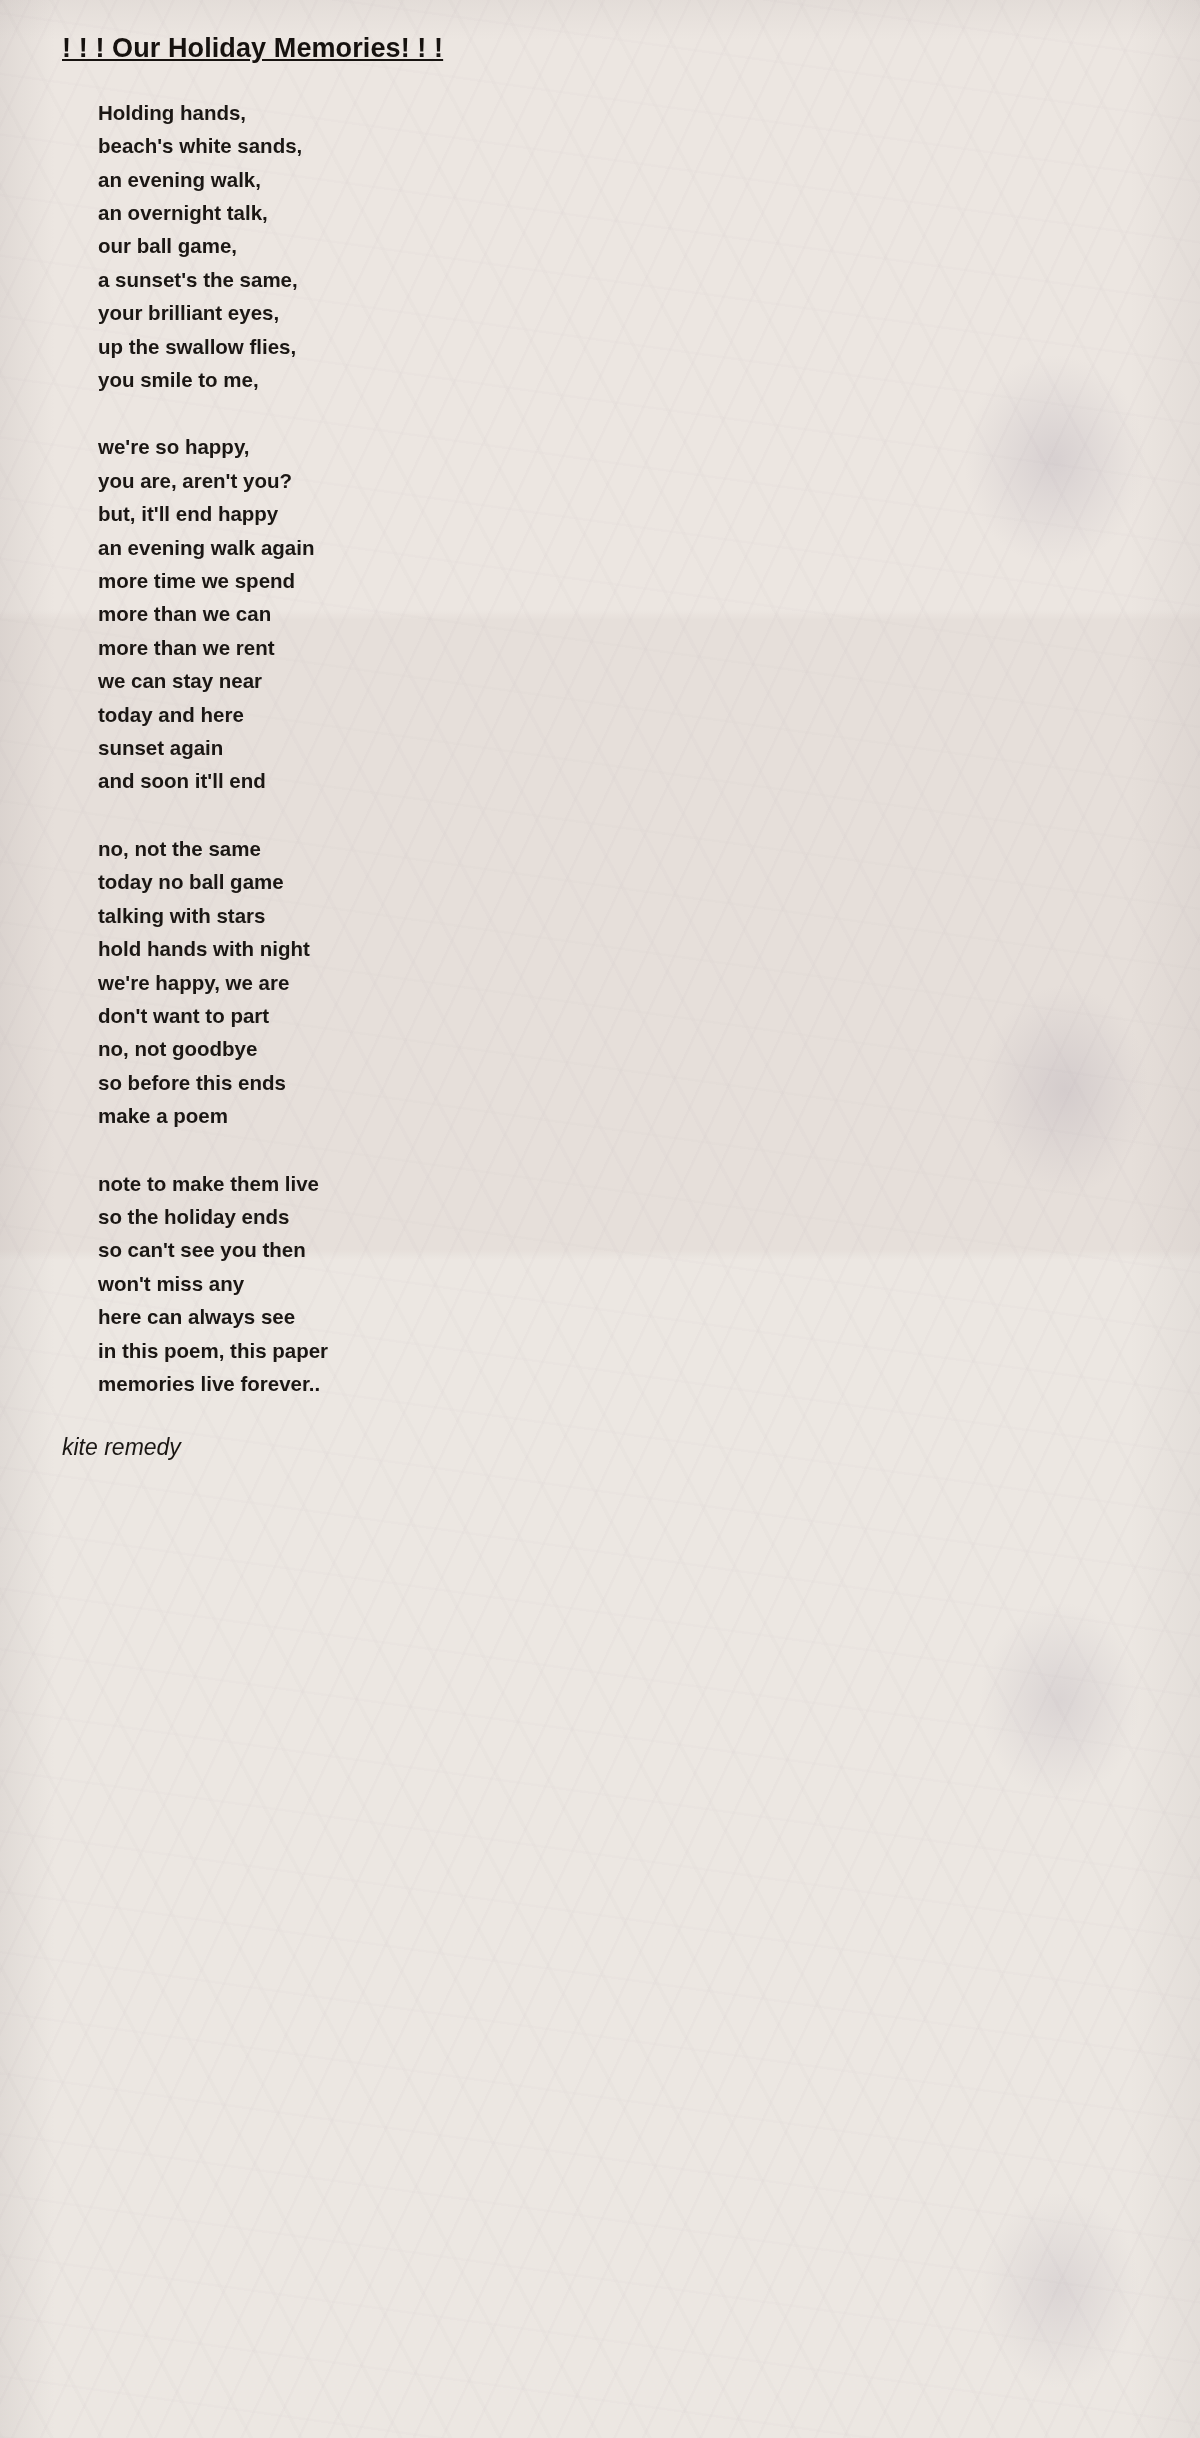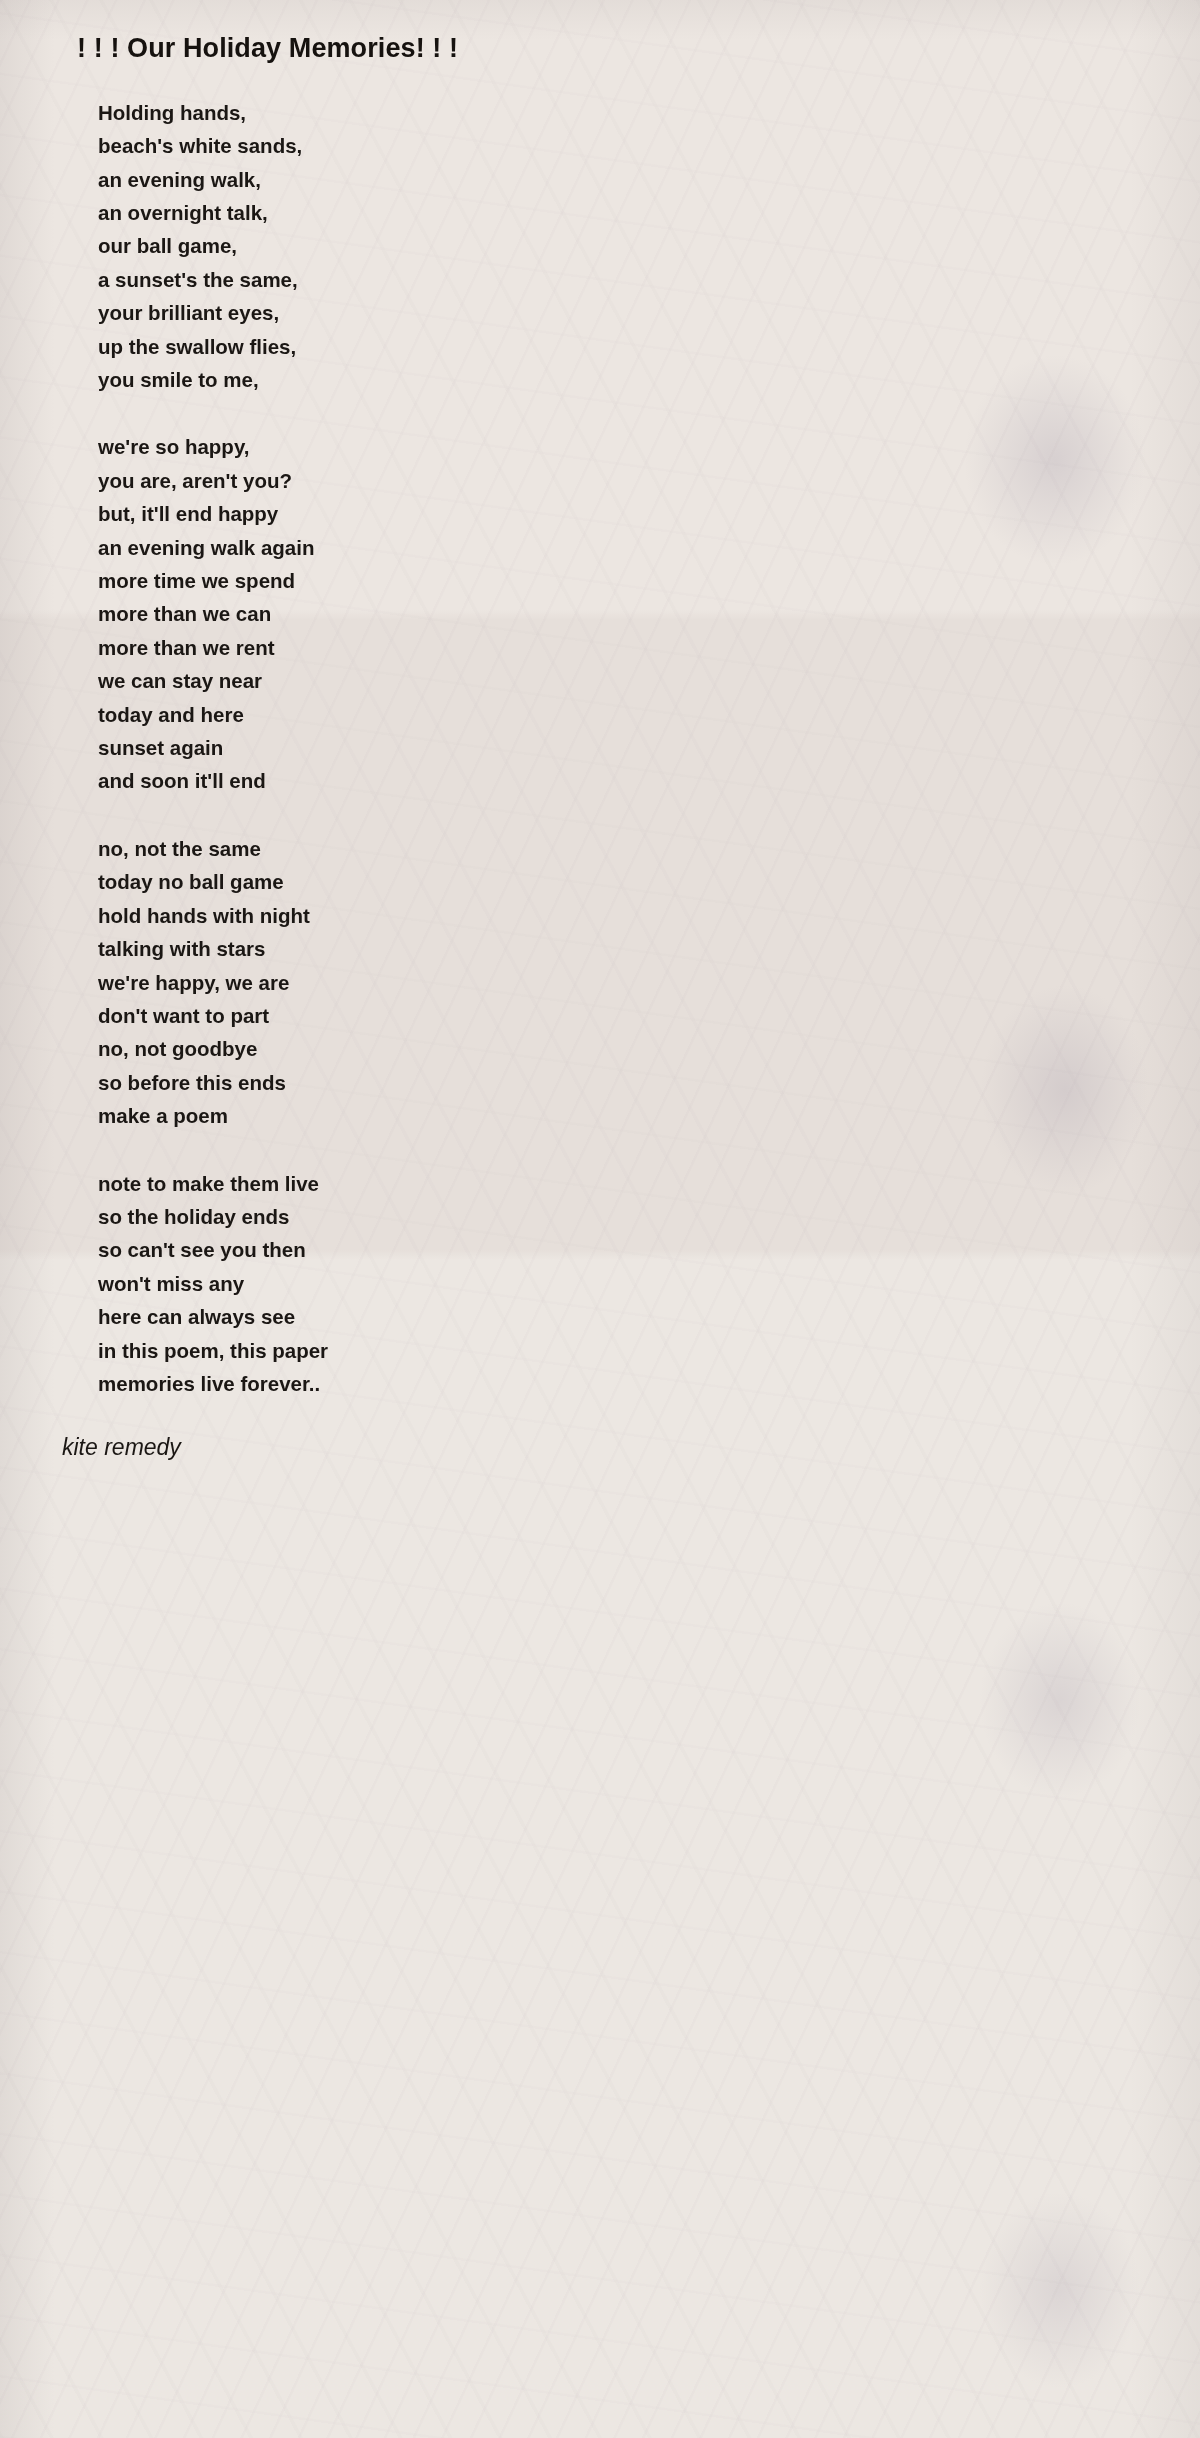--- a/index.html
+++ b/index.html
@@ -58,22 +58,23 @@
     position: relative;
     z-index: 2;
     padding: 32px 60px 0 62px;
   }
 
   .poem-title {
     font-size: 27px;
     font-weight: bold;
     color: #16120f;
     letter-spacing: .1px;
-    margin: 0 0 30px 15px;
+    margin: 0 0 30px 0;
     line-height: 1.25;
+    text-decoration: underline;
   }
 
   .stanza {
     margin: 0 0 34px 0;
   }
   .poem-line {
     font-size: 20.5px;
     font-weight: bold;
     color: #1b1714;
     line-height: 33.4px;
@@ -121,22 +122,22 @@
     <div class="poem-line">more than we rent</div>
     <div class="poem-line">we can stay near</div>
     <div class="poem-line">today and here</div>
     <div class="poem-line">sunset again</div>
     <div class="poem-line">and soon it'll end</div>
   </div>
 
   <div class="stanza">
     <div class="poem-line">no, not the same</div>
     <div class="poem-line">today no ball game</div>
+    <div class="poem-line">talking with stars</div>
     <div class="poem-line">hold hands with night</div>
-    <div class="poem-line">talking with stars</div>
     <div class="poem-line">we're happy, we are</div>
     <div class="poem-line">don't want to part</div>
     <div class="poem-line">no, not goodbye</div>
     <div class="poem-line">so before this ends</div>
     <div class="poem-line">make a poem</div>
   </div>
 
   <div class="stanza">
     <div class="poem-line">note to make them live</div>
     <div class="poem-line">so the holiday ends</div>

